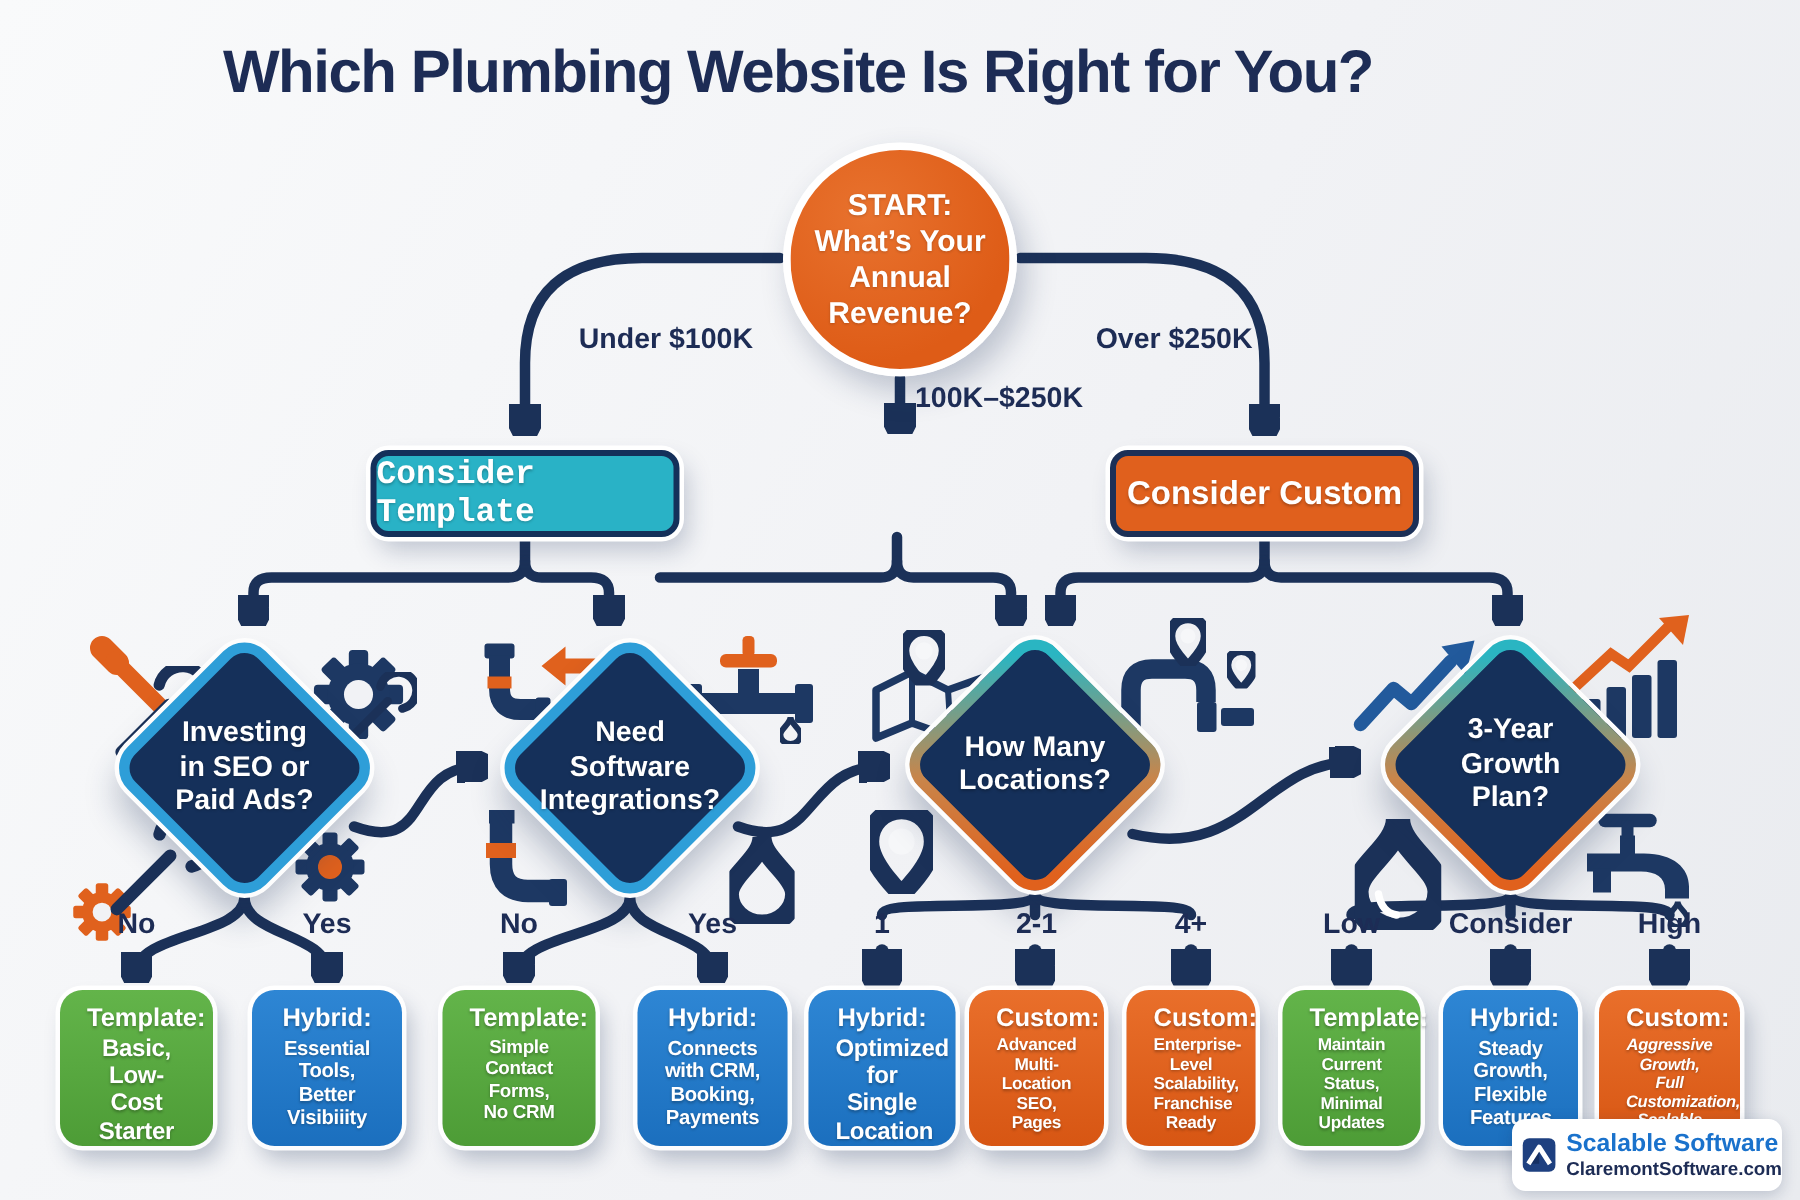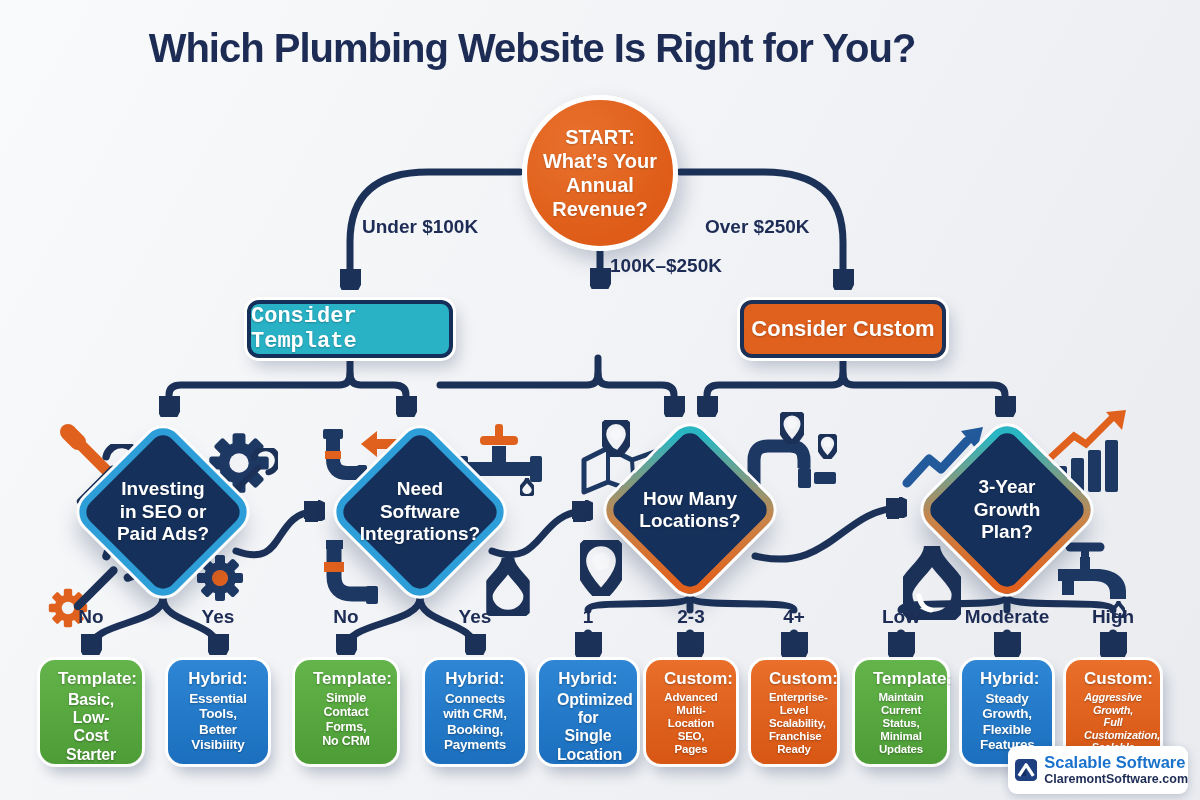--- a/index.html
+++ b/index.html
@@ -15,21 +15,21 @@
   
   .icon{position:absolute;z-index:2;pointer-events:none;}
   
   .start{position:absolute;left:522px;top:95px;width:156px;height:156px;border-radius:50%;
     background:radial-gradient(circle at 35% 30%, #e8722e 0%, #de5c17 70%);
     border:5px solid #ffffff;box-sizing:border-box;z-index:3;
     box-shadow:6px 10px 20px rgba(30,50,90,.25);
     display:flex;align-items:center;justify-content:center;text-align:center;}
   .start-text{color:#fff;font-weight:700;font-size:20px;line-height:1.2;white-space:pre-line;
     text-shadow:0 1px 2px rgba(0,0,0,.2);}
-  .rev-label{position:absolute;z-index:3;font-size:19px;font-weight:700;color:#1d2c55;text-align:left;}
+  .rev-label{position:absolute;z-index:3;font-size:19px;font-weight:700;color:#1d2c55;text-align:right;}
   
   .consider{position:absolute;top:300px;width:206px;height:58px;border-radius:12px;box-sizing:border-box;z-index:3;
     display:flex;align-items:center;justify-content:center;color:#fff;font-size:22px;font-weight:700;
     text-shadow:0 1px 2px rgba(0,0,0,.25);}
   .consider.teal{background:#29b2c6;border:4px solid #14305a;
     box-shadow:0 0 0 3px #ffffff,5px 9px 16px rgba(30,50,90,.25);font-family:Liberation Mono, monospace;}
   .consider.navyb{background:#15305c;border:4px solid #36b7c9;
     box-shadow:0 0 0 2px #14305a,5px 9px 16px rgba(30,50,90,.25);}
   .consider.orange{background:#e0601d;border:4px solid #1c3057;
     box-shadow:0 0 0 3px #ffffff,5px 9px 16px rgba(30,50,90,.25);}
@@ -253,24 +253,24 @@
     <div class="q">3-Year
 Growth
 Plan?</div>
   </div>
 
   <span class="branch-label" style="left:36px">No</span>
   <span class="branch-label" style="left:163px">Yes</span>
   <span class="branch-label" style="left:291px">No</span>
   <span class="branch-label" style="left:420px">Yes</span>
   <span class="branch-label" style="left:533px">1</span>
-  <span class="branch-label" style="left:636px">2-3</span>
+  <span class="branch-label" style="left:636px">2-1</span>
   <span class="branch-label" style="left:739px">4+</span>
   <span class="branch-label" style="left:846px">Low</span>
-  <span class="branch-label" style="left:952px">Moderate</span>
+  <span class="branch-label" style="left:952px">Consider</span>
   <span class="branch-label" style="left:1058px">High</span>
 
   <div class="outcome green" style="left:40px;width:102px">
     <div class="o-title">Template:</div>
     <div class="o-desc fs14">Basic,
 Low-Cost
 Starter</div>
   </div>
   <div class="outcome blue" style="left:168px;width:100px">
     <div class="o-title">Hybrid:</div>

